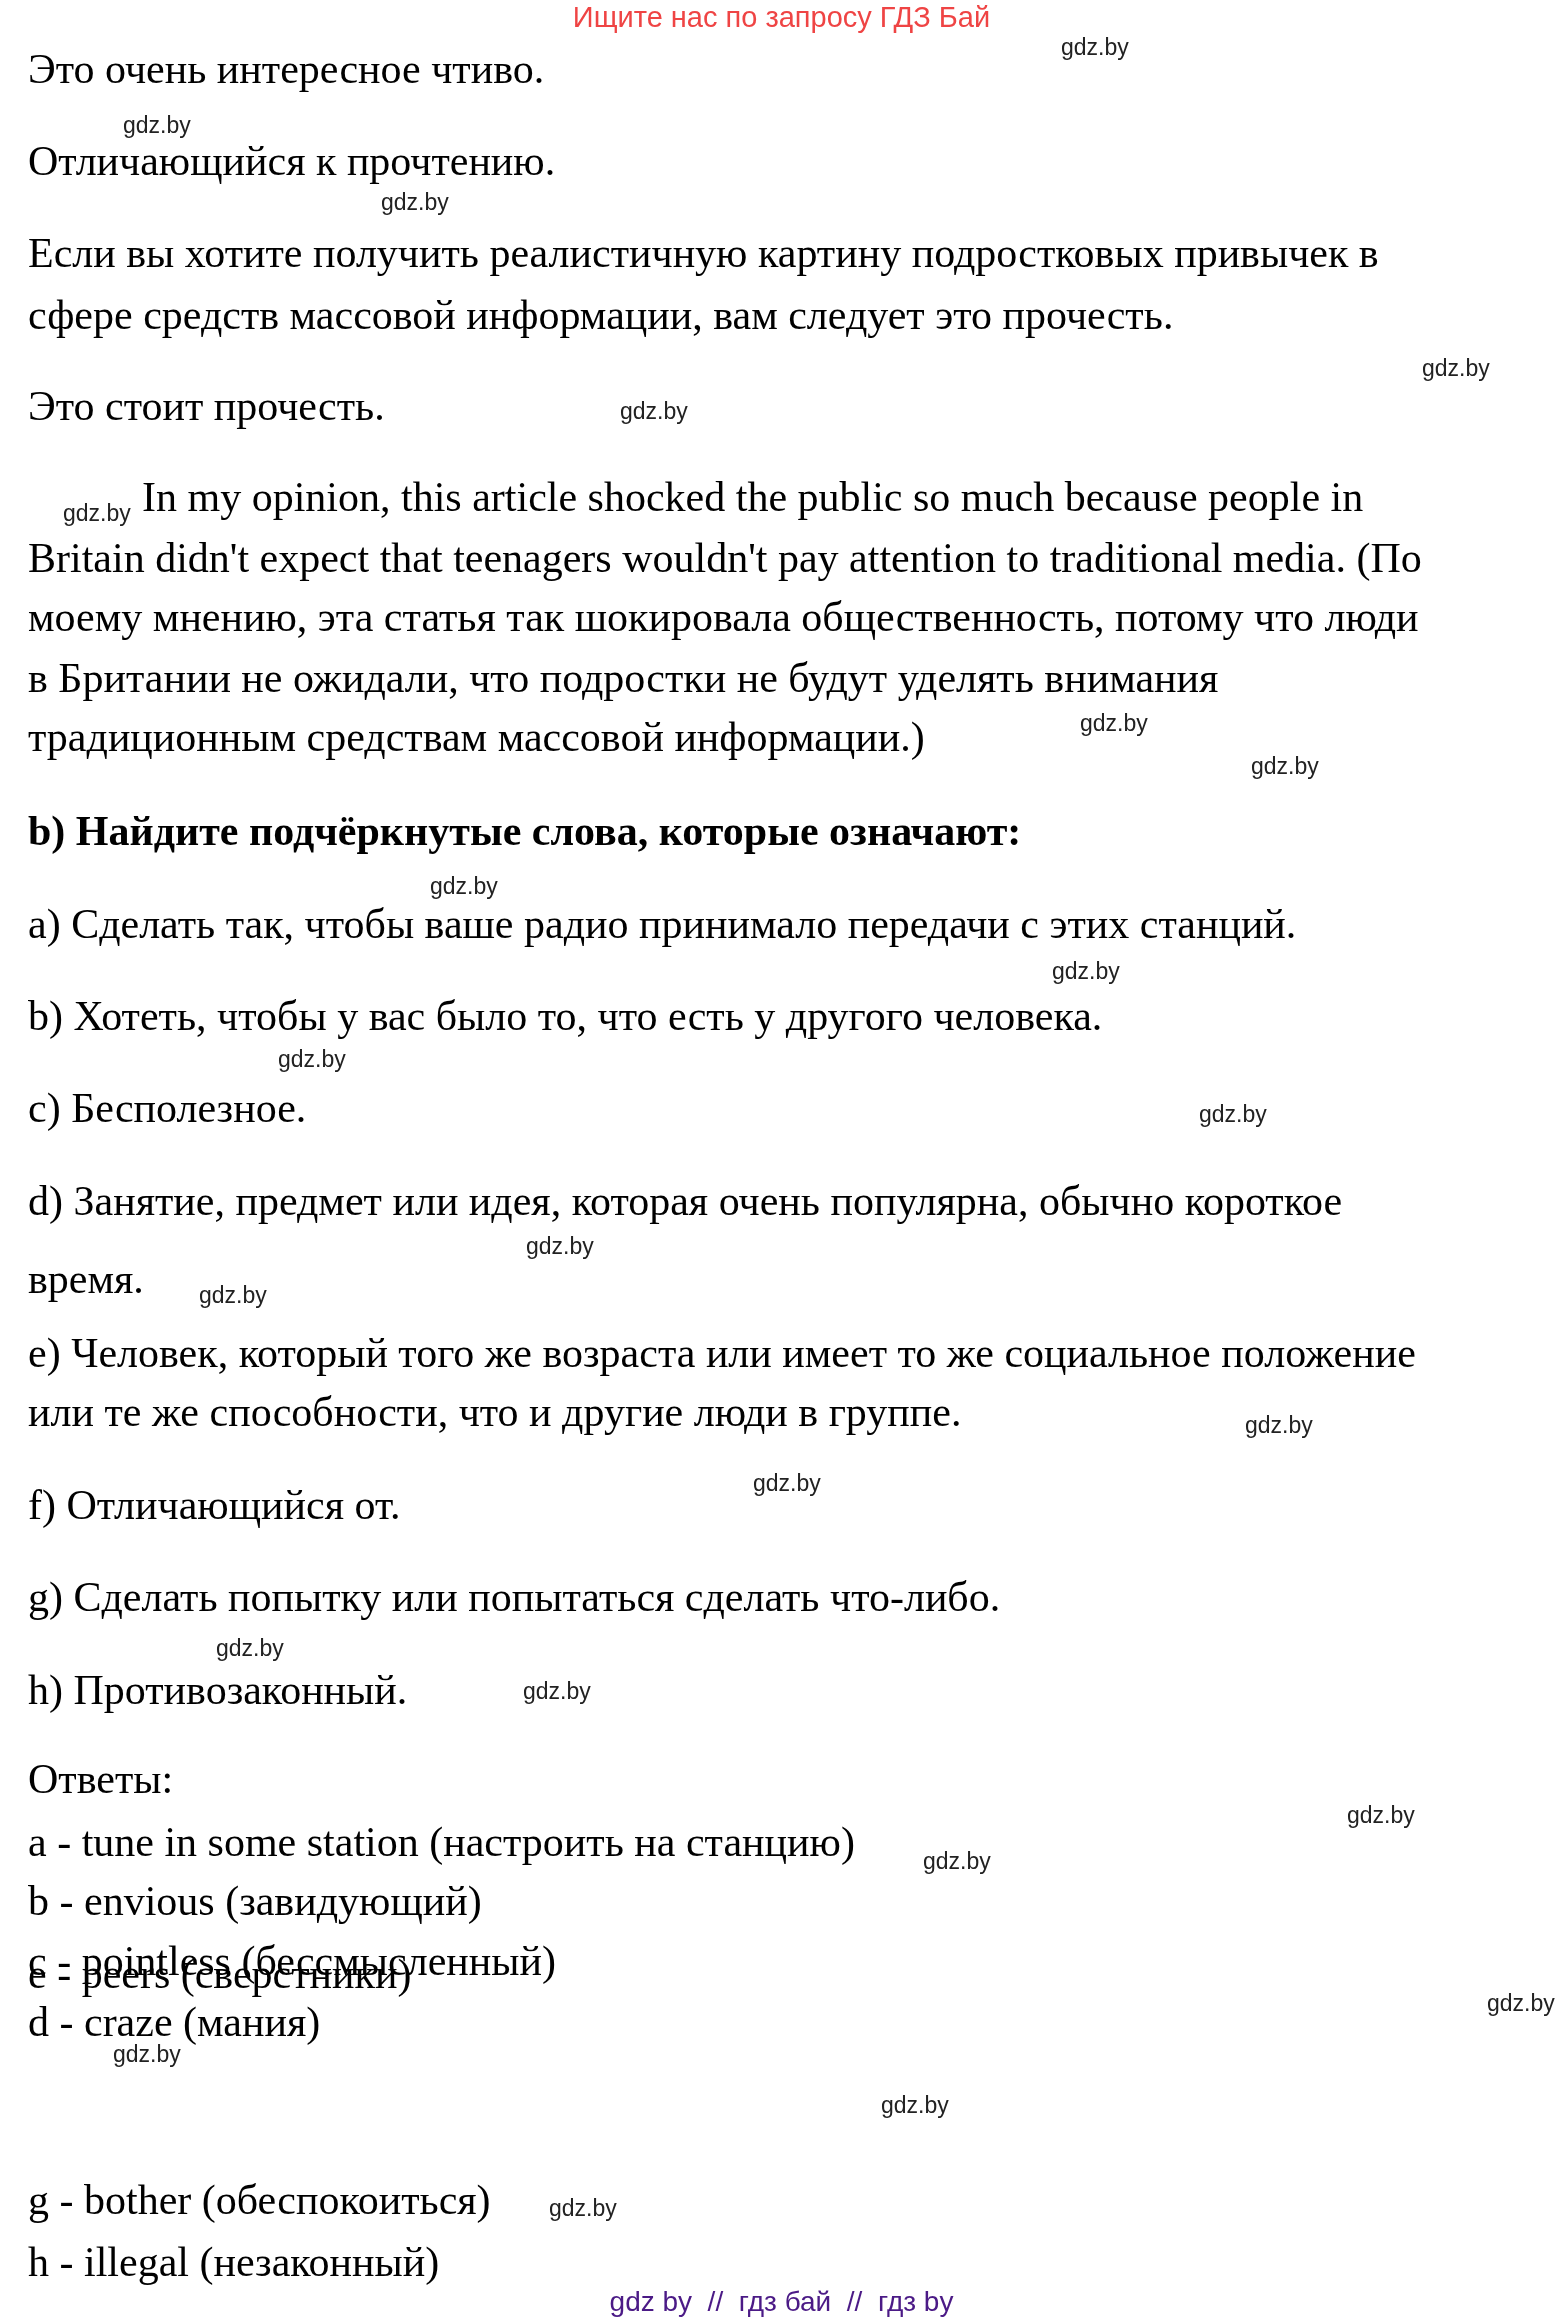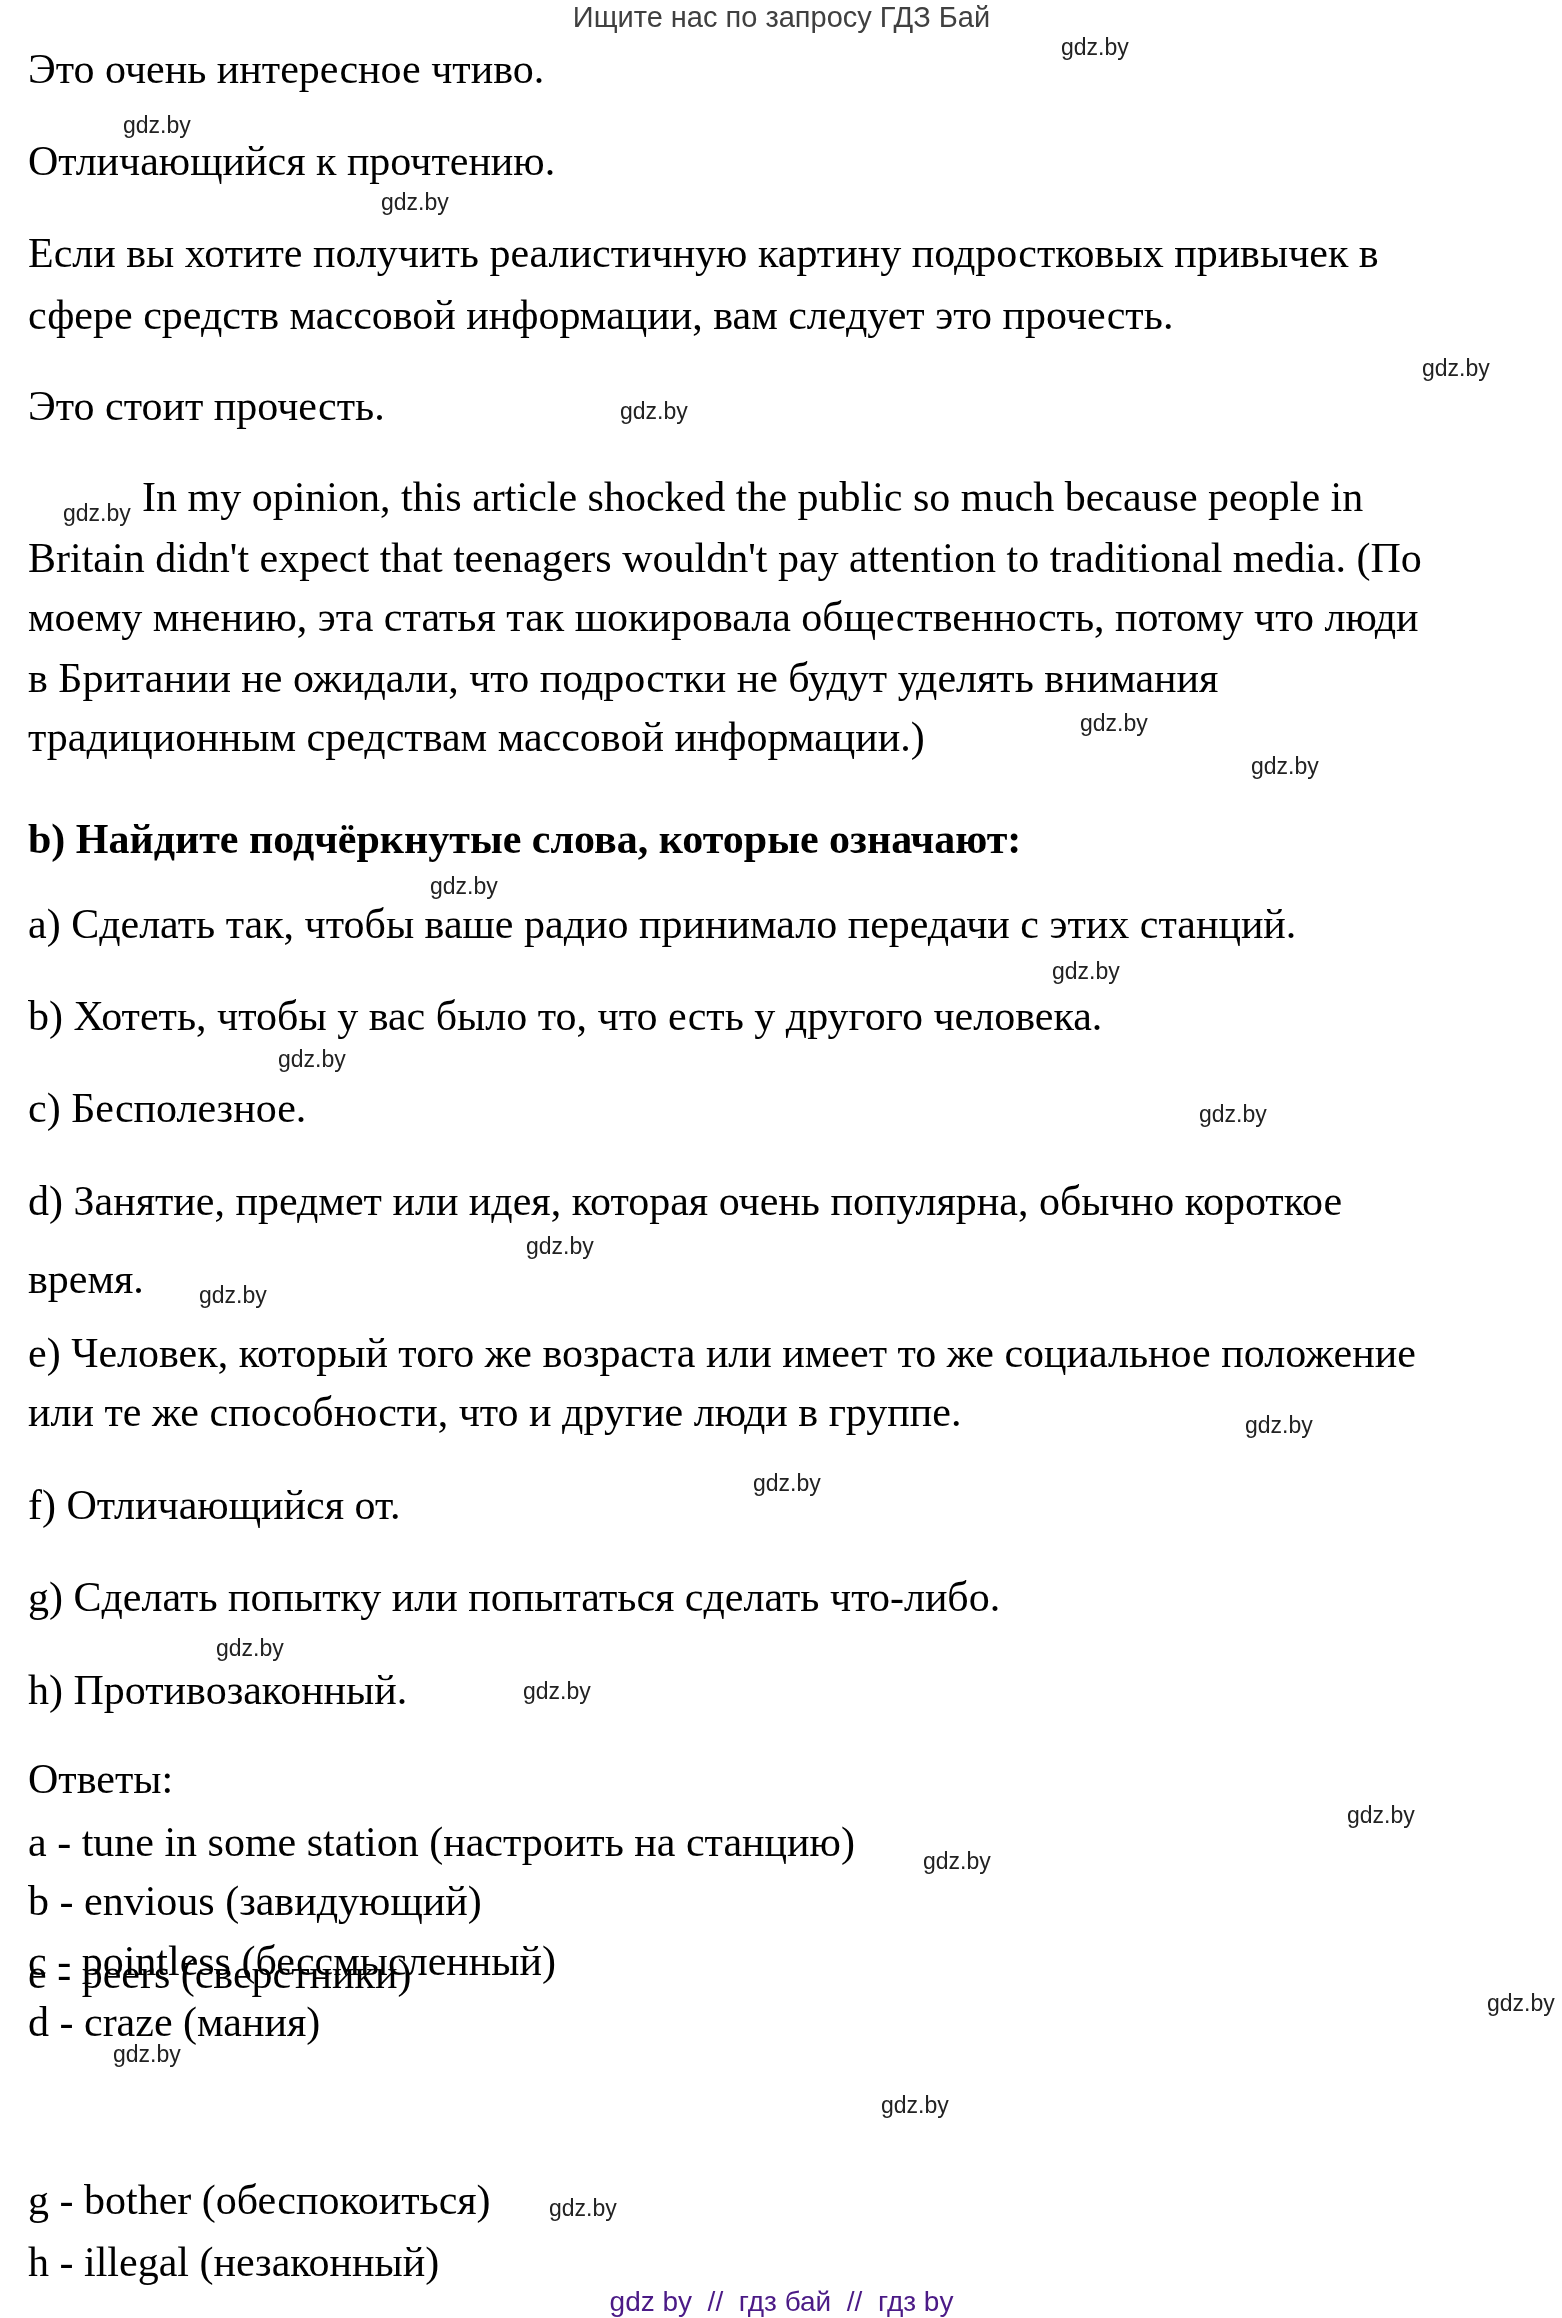--- a/index.html
+++ b/index.html
@@ -1,33 +1,33 @@
 <!DOCTYPE html>
 <html style="font-size:12.3px"><head>
 <meta charset="utf-8">
 <style>
   html, body { margin: 0; padding: 0; background: #ffffff; }
   body { width: 1563px; height: 2319px; position: relative; overflow: hidden; }
   .page { position: absolute; left: 0; top: 0; width: 1563px; height: 2319px; }
   .header {
     position: absolute; top: 0; left: 0; width: 1563px; text-align: center;
-    font-family: "Liberation Sans", sans-serif; font-size: 29px; color: #404040;
+    font-family: "Liberation Sans", sans-serif; font-size: 29px; color: #ef4444;
     line-height: 34px;
   }
   .footer {
     position: absolute; top: 2285px; left: 0; width: 1563px; text-align: center;
     font-family: "Liberation Sans", sans-serif; font-size: 28px; color: #4b1a86;
     line-height: 34px; white-space: pre;
   }
   .line {
     position: absolute; left: 28px;
     font-family: "Liberation Serif", serif; font-size: 42px; color: #000;
     line-height: 46px; white-space: nowrap;
   }
-  .bold { font-weight: bold; margin-top: 8px; }
+  .bold { font-weight: bold; }
   .wm {
     position: absolute;
     font-family: "Liberation Sans", sans-serif; font-size: 23px; color: #222;
     line-height: 26px; white-space: nowrap; text-align: right;
   }
 </style>
 </head>
 <body>
 
 <div class="page">

